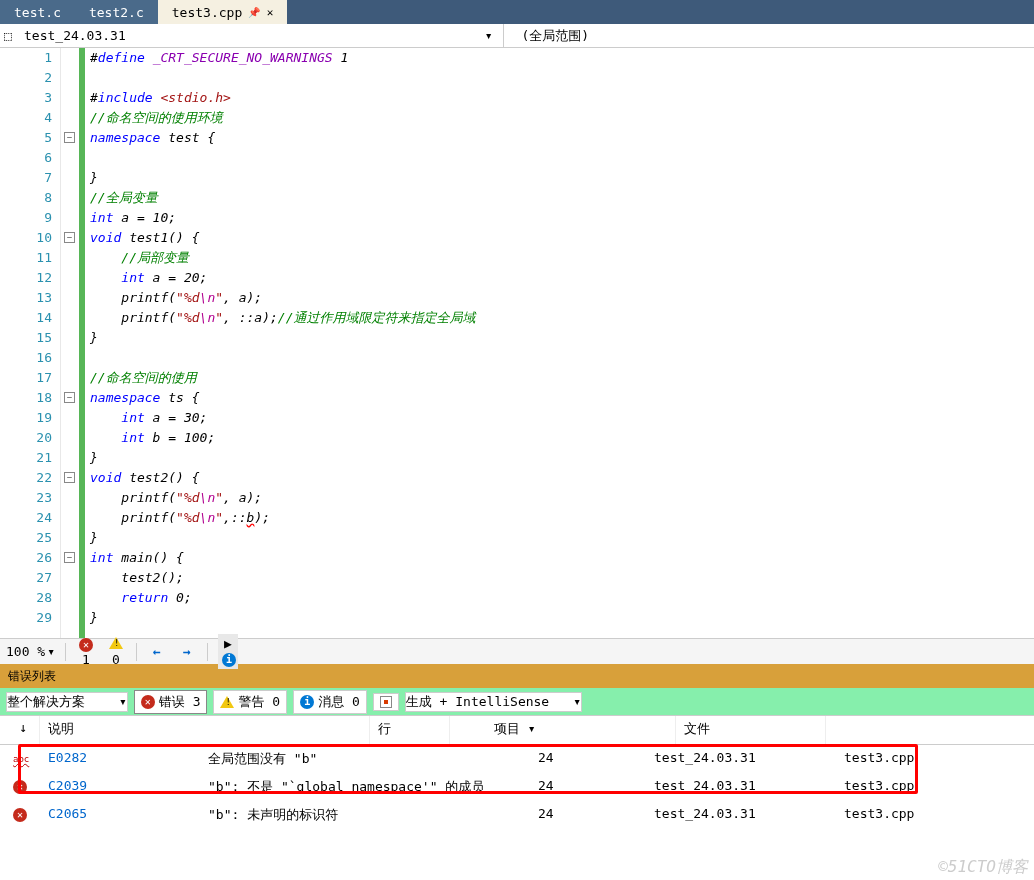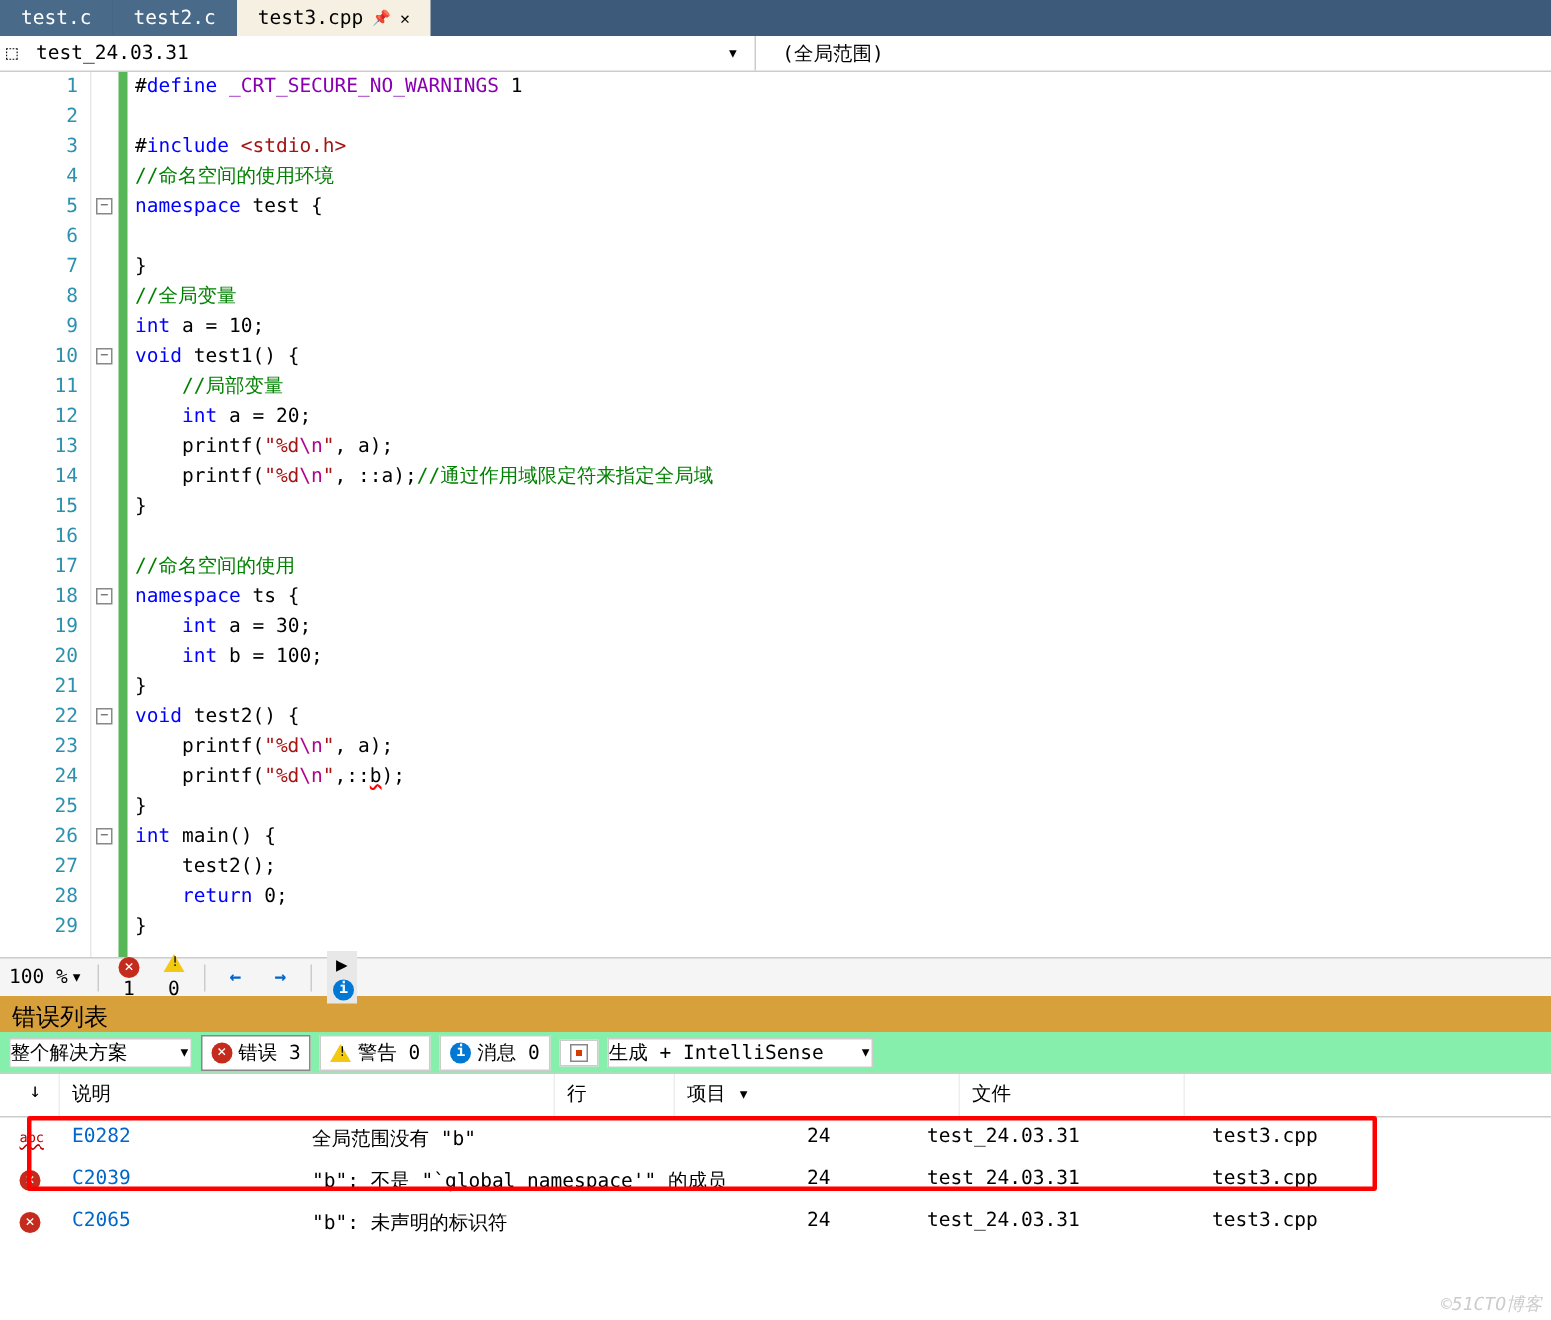--- a/index.html
+++ b/index.html
@@ -16,55 +16,55 @@
 .nav-left .dd { flex:1; }
 .nav-left .arrow { padding:0 6px; }
 .nav-right { flex:1; display:flex; align-items:center; padding:0 18px; }
 .editor { display:flex; height:590px; background:#fff; overflow:hidden; }
 .gutter { width:60px; text-align:right; color:#2b91af; padding-right:8px; line-height:20px; background:#fff; }
 .gutter .ln { height:20px; }
 .margin { width:26px; border-left:1px solid #e8e8e8; position:relative; }
 .greenbar { position:absolute; left:18px; top:0; bottom:0; width:6px; background:#57b657; }
 .fold { position:absolute; left:3px; width:11px; height:11px; border:1px solid #888; background:#fff; font-size:9px; line-height:9px; text-align:center; color:#555; }
 .code { flex:1; line-height:20px; white-space:pre; padding-left:4px; }
-.cline { height:20px; }
+.cline { height:20px;font-style:italic; }
 .kw { color:#0000ff; }
 .mac { color:#8a00b0; }
 .str { color:#a31515; }
 .cmt { color:#008000; }
 .esc { color:#b0008f; }
 .err { text-decoration:underline wavy #ff0000; }
 .statusbar { display:flex; align-items:center; height:26px; border-top:1px solid #ccc; background:#f5f5f5; padding:0 6px; gap:10px; }
 .zoom { display:flex; align-items:center; gap:2px;text-align:right; }
 .sbtn { width:20px; text-align:center; cursor:pointer; }
 .circ { display:inline-block; width:14px; height:14px; border-radius:50%; color:#fff; font-size:10px; text-align:center; line-height:14px; font-weight:bold; }
 .circ.r { background:#c42b1c; }
 .circ.b { background:#0078d4; }
 .tri { display:inline-block; width:0; height:0; border-left:7px solid transparent; border-right:7px solid transparent; border-bottom:12px solid #f2c811; position:relative; }
 .tri::after { content:"!"; position:absolute; left:-2px; top:1px; font-size:9px; color:#000; }
 .arrow-nav { color:#0066cc; font-weight:bold; cursor:pointer; }
-.errpanel-title { background:#d8a03a; color:#000; padding:4px 8px; font-size:16px; height:24px; }
+.errpanel-title { background:#d8a03a; color:#000; padding:4px 8px; font-size:12px; height:24px; }
 .errtoolbar { display:flex; align-items:center; height:28px; padding:2px 6px; gap:6px; border-bottom:1px solid #ccc; background:#86efac; }
 .tbtn { display:flex; align-items:center; gap:4px; padding:2px 6px; border:1px solid #ccc; background:#fff; cursor:pointer; }
 .tbtn.sel { border:1px solid #888; }
 .dd2 { display:flex; align-items:center; gap:4px; padding:2 6px; border:1px solid #ccc; background:#fff; }
 .errtable { width:100%; }
 .errhead { display:flex; border-bottom:1px solid #ccc; background:#fff; }
 .errhead .col { padding:4px 8px; border-right:1px solid #eee; }
 .errbody { position:relative; }
 .errrow { display:flex; padding:3px 0; }
 .errrow .col { padding:2px 8px; }
 .c0 { width:40px; text-align:center; }
 .c1 { width:160px; color:#0066cc; }
 .c2 { width:330px; }
 .c3 { width:80px; }
-.c4 { width:190px; }
+.c4 { width:190px;margin-left:36px; }
 .c5 { width:150px; }
 .hl { position:absolute; border:3px solid #ff0000; border-radius:2px; pointer-events:none; }
-.wm { position:absolute; right:6px; bottom:2px; color:#ccc; font-size:12px; font-style:italic; }
+.wm { position:absolute; right:6px; bottom:2px; color:#ccc; font-size:16px; font-style:italic; }
 .abc-ico { display:inline-block; width:14px; height:10px; font-size:9px; color:#b00; text-decoration:underline wavy #b00; }
 .vsep { width:1px; height:18px; background:#ccc; }
 .filt-ico { display:inline-block; width:12px; height:12px; border:1px solid #888; position:relative; }
 .filt-ico::after { content:""; position:absolute; left:3px; top:3px; width:4px; height:4px; background:#d83b01; }
 </style>
 </head>
 <body>
 
 <div class="tabbar" id="tabbar">
     <div class="tab inactive">

